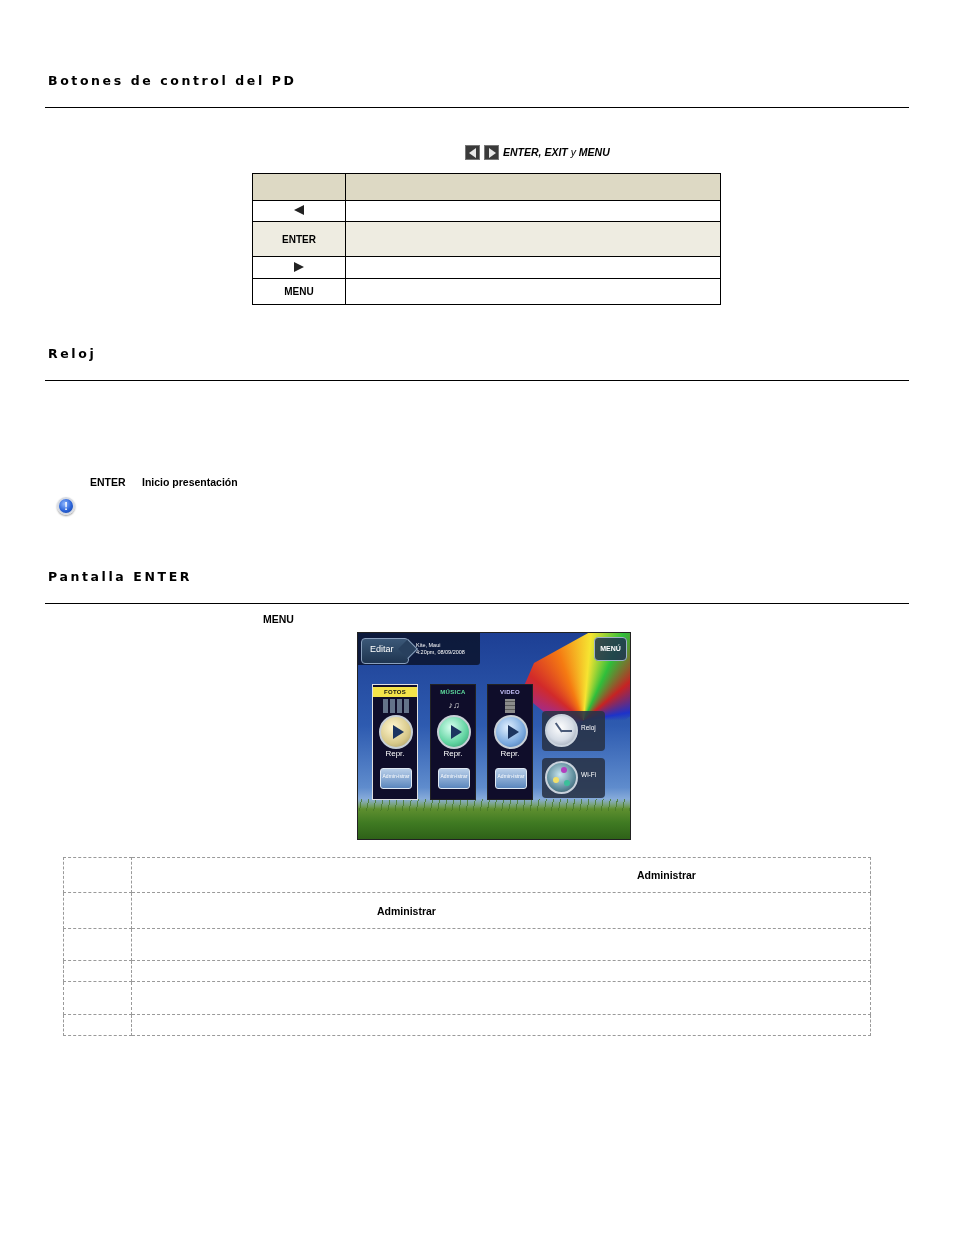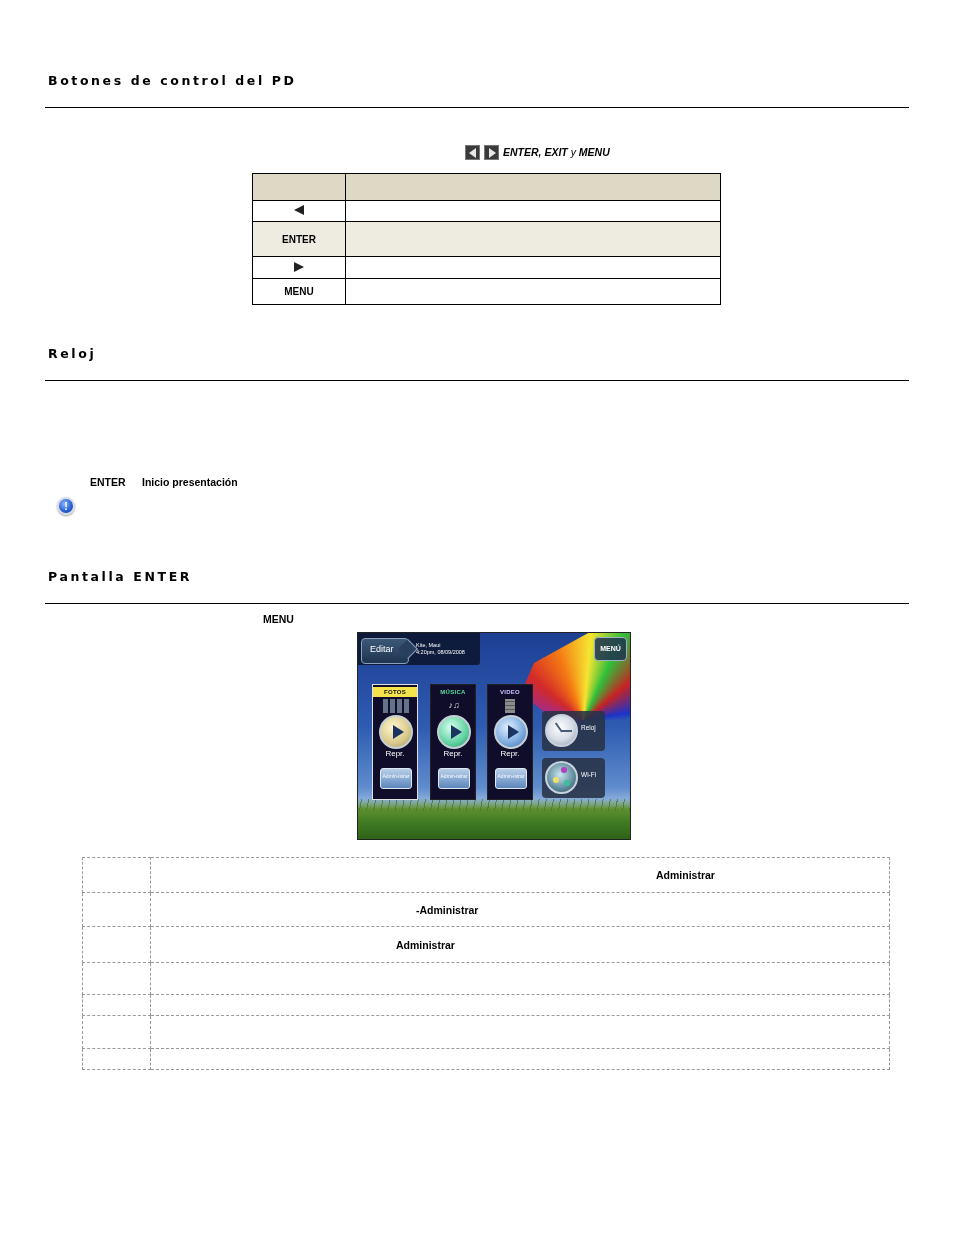--- a/index.html
+++ b/index.html
@@ -74,21 +74,21 @@
     .repr { position: absolute; left: 0; top: 64px; width: 100%; text-align: center; color: #fff; font-size: 8px; }
     .admin { position: absolute; left: 7px; top: 83px; width: 32px; height: 21px; border-radius: 3px;
       background: linear-gradient(180deg, #b9cfe9 0%, #5b86bd 100%); border: 1px solid #dfe8f3;
       color: #fff; font-size: 5px; line-height: 6px; text-align: center; padding-top: 4px; }
 
     .side-btn { position: absolute; left: 184px; width: 63px; height: 40px; background: rgba(40,50,70,0.88); border-radius: 4px; }
     .side-ico { position: absolute; left: 3px; top: 3px; width: 33px; height: 33px; border-radius: 50%; border: 2px solid #c9d2dc; }
     .side-lbl { position: absolute; left: 39px; top: 13px; color: #fff; font-size: 6.5px; }
 
     
-    .dash-table { position: absolute; left: 82px; top: 857px; width: 808px; border-collapse: collapse; }
+    .dash-table { position: absolute; left: 63px; top: 857px; width: 808px; border-collapse: collapse; }
     .dash-table td { border: 1px dashed #9a9a9a; font-size: 10.5px; font-weight: bold; vertical-align: middle; position: relative; }
     .dash-table td.c1 { width: 68px; }
     .dash-table td .bt { position: absolute; top: 50%; transform: translateY(-50%); }
   </style>
 </head>
 <body>
 
 <div class="section-heading" style="top:73px;">Botones de control del PD</div>
 
 <div class="ctrl-line">
@@ -191,26 +191,20 @@
 </div>
 
 <table class="dash-table">
   <tbody>
       <tr style="height:35px;">
     <td class="c1"></td>
     <td>
           <span class="bt" style="left:505px;">Administrar</span>
         </td>
   </tr>
-  <tr style="height:34px;">
-    <td class="c1"></td>
-    <td>
-          <span class="bt" style="left:265px;">-Administrar</span>
-        </td>
-  </tr>
   <tr style="height:36px;">
     <td class="c1"></td>
     <td>
           <span class="bt" style="left:245px;">Administrar</span>
         </td>
   </tr>
   <tr style="height:32px;">
     <td class="c1"></td>
     <td></td>
   </tr>

